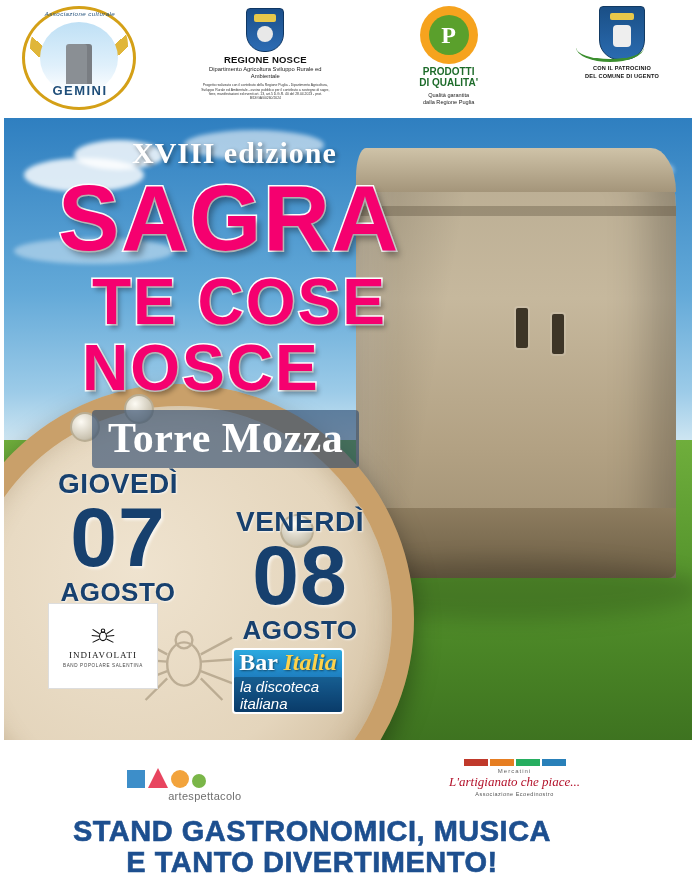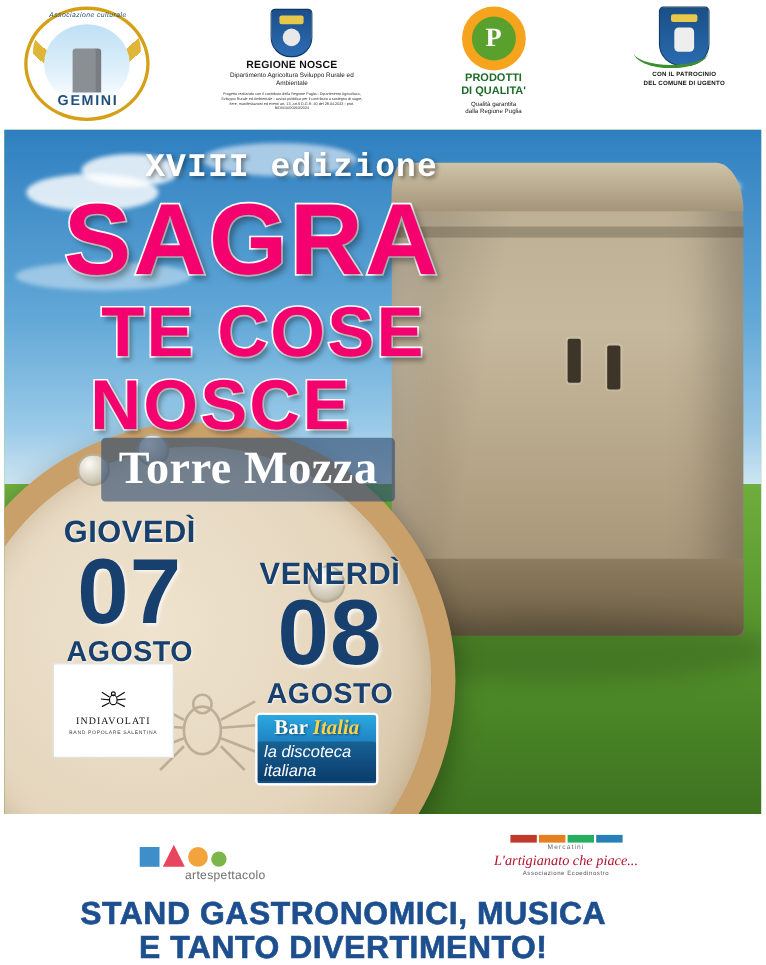--- a/index.html
+++ b/index.html
@@ -404,21 +404,21 @@
   
   .edition {
     position: absolute;
     left: 128px;
     top: 18px;
     font-size: 30px;
     font-weight: bold;
     color: #ffffff;
     letter-spacing: 1px;
     text-shadow: 2px 2px 4px rgba(0,0,0,0.45);
-    font-family: Liberation Mono, monospace;
+    font-family: Liberation Serif, serif;
   }
   .title-1 {
     position: absolute;
     left: 54px;
     top: 54px;
     font-size: 92px;
     font-weight: bold;
     color: #f5006f;
     letter-spacing: 2px;
     -webkit-text-stroke: 3px #ffffff;
@@ -448,21 +448,21 @@
     color: #f5006f;
     letter-spacing: 2px;
     -webkit-text-stroke: 3px #ffffff;
     paint-order: stroke fill;
     text-shadow: 3px 4px 5px rgba(0,0,0,0.33);
     line-height: 1;
   }
   .subtitle-box {
     position: absolute;
     left: 88px;
-    top: 280px;
+    top: 292px;
     background: rgba(43,72,110,0.62);
     padding: 4px 16px 6px 16px;
     border-radius: 4px;
   }
   .subtitle-box span {
     font-size: 42px;
     font-weight: bold;
     color: #ffffff;
     letter-spacing: 0.5px;
     font-family: "Liberation Serif", serif;
@@ -538,21 +538,21 @@
     background: linear-gradient(#2aa9e0 0%, #1b74b8 55%, #0d4f8c 100%);
     border: 2px solid #ffffff;
     box-sizing: border-box;
     display: flex;
     flex-direction: column;
     align-items: center;
     justify-content: center;
     overflow: hidden;
   }
   .artist-2 .b1 {
-    font-size: 19px;
+    font-size: 24px;
     font-weight: bold;
     color: #ffffff;
     font-family: "Liberation Serif", serif;
     text-shadow: 1px 1px 2px rgba(0,0,0,0.45);
     line-height: 1;
   }
   .artist-2 .b1 em { color: #ffd24a; font-style: italic; }
   .artist-2 .b2 {
     margin-top: 3px;
     font-size: 15px;

